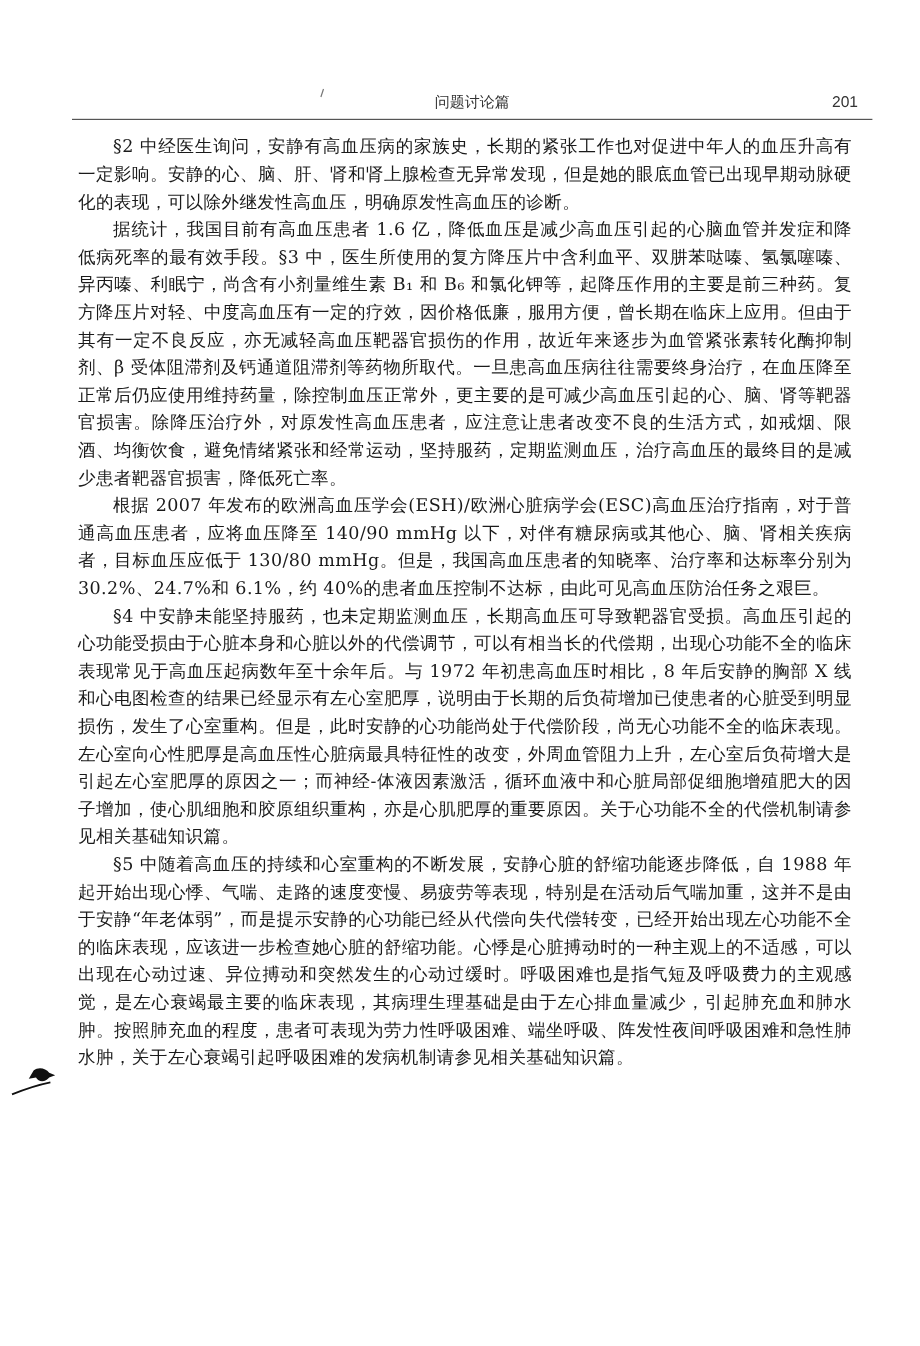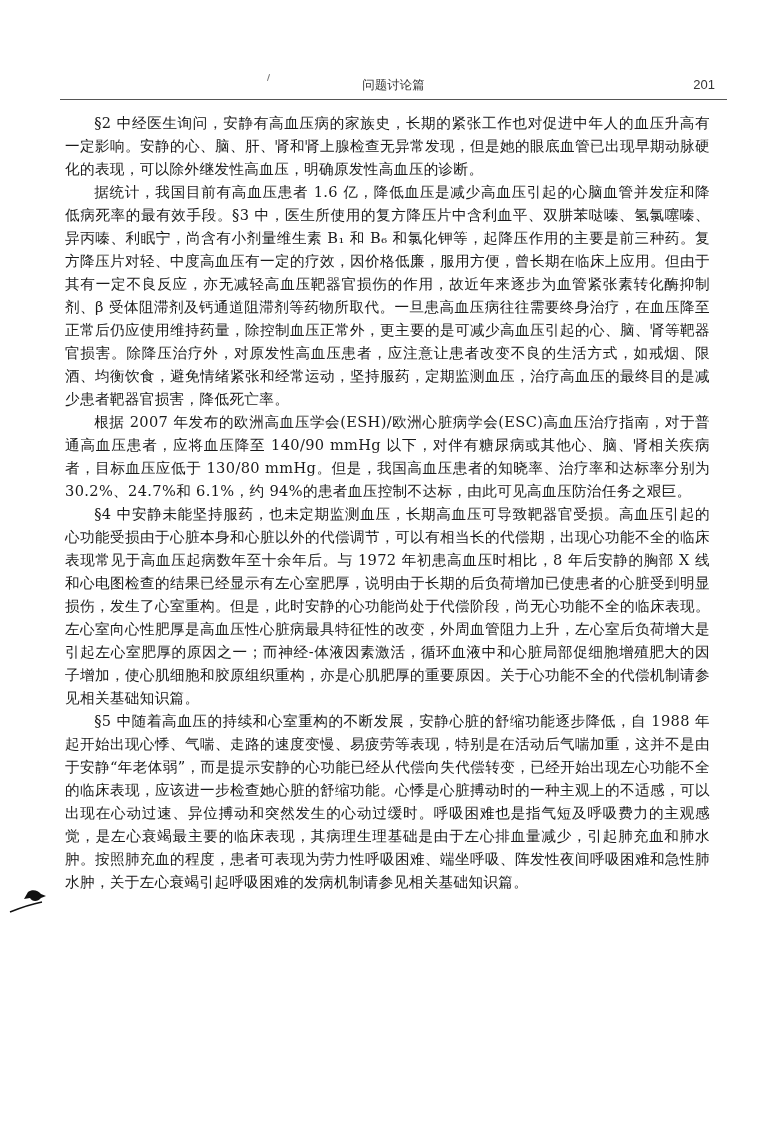--- a/index.html
+++ b/index.html
@@ -57,21 +57,21 @@
   <div class="header-rule"></div>
 </div>
 <div class="stray-mark"></div>
 
 <div class="watermark"></div>
 <span class="watermark-text">PDG</span>
 
 <div class="body-text">
   <p>§2 中经医生询问，安静有高血压病的家族史，长期的紧张工作也对促进中年人的血压升高有一定影响。安静的心、脑、肝、肾和肾上腺检查无异常发现，但是她的眼底血管已出现早期动脉硬化的表现，可以除外继发性高血压，明确原发性高血压的诊断。</p>
   <p>据统计，我国目前有高血压患者 1.6 亿，降低血压是减少高血压引起的心脑血管并发症和降低病死率的最有效手段。§3 中，医生所使用的复方降压片中含利血平、双肼苯哒嗪、氢氯噻嗪、异丙嗪、利眠宁，尚含有小剂量维生素 B₁ 和 B₆ 和氯化钾等，起降压作用的主要是前三种药。复方降压片对轻、中度高血压有一定的疗效，因价格低廉，服用方便，曾长期在临床上应用。但由于其有一定不良反应，亦无减轻高血压靶器官损伤的作用，故近年来逐步为血管紧张素转化酶抑制剂、β 受体阻滞剂及钙通道阻滞剂等药物所取代。一旦患高血压病往往需要终身治疗，在血压降至正常后仍应使用维持药量，除控制血压正常外，更主要的是可减少高血压引起的心、脑、肾等靶器官损害。除降压治疗外，对原发性高血压患者，应注意让患者改变不良的生活方式，如戒烟、限酒、均衡饮食，避免情绪紧张和经常运动，坚持服药，定期监测血压，治疗高血压的最终目的是减少患者靶器官损害，降低死亡率。</p>
-  <p>根据 2007 年发布的欧洲高血压学会(ESH)/欧洲心脏病学会(ESC)高血压治疗指南，对于普通高血压患者，应将血压降至 140/90 mmHg 以下，对伴有糖尿病或其他心、脑、肾相关疾病者，目标血压应低于 130/80 mmHg。但是，我国高血压患者的知晓率、治疗率和达标率分别为 30.2%、24.7%和 6.1%，约 94%的患者血压控制不达标，由此可见高血压防治任务之艰巨。</p>
+  <p>根据 2007 年发布的欧洲高血压学会(ESH)/欧洲心脏病学会(ESC)高血压治疗指南，对于普通高血压患者，应将血压降至 140/90 mmHg 以下，对伴有糖尿病或其他心、脑、肾相关疾病者，目标血压应低于 130/80 mmHg。但是，我国高血压患者的知晓率、治疗率和达标率分别为 30.2%、24.7%和 6.1%，约 40%的患者血压控制不达标，由此可见高血压防治任务之艰巨。</p>
   <p>§4 中安静未能坚持服药，也未定期监测血压，长期高血压可导致靶器官受损。高血压引起的心功能受损由于心脏本身和心脏以外的代偿调节，可以有相当长的代偿期，出现心功能不全的临床表现常见于高血压起病数年至十余年后。与 1972 年初患高血压时相比，8 年后安静的胸部 X 线和心电图检查的结果已经显示有左心室肥厚，说明由于长期的后负荷增加已使患者的心脏受到明显损伤，发生了心室重构。但是，此时安静的心功能尚处于代偿阶段，尚无心功能不全的临床表现。左心室向心性肥厚是高血压性心脏病最具特征性的改变，外周血管阻力上升，左心室后负荷增大是引起左心室肥厚的原因之一；而神经-体液因素激活，循环血液中和心脏局部促细胞增殖肥大的因子增加，使心肌细胞和胶原组织重构，亦是心肌肥厚的重要原因。关于心功能不全的代偿机制请参见相关基础知识篇。</p>
   <p>§5 中随着高血压的持续和心室重构的不断发展，安静心脏的舒缩功能逐步降低，自 1988 年起开始出现心悸、气喘、走路的速度变慢、易疲劳等表现，特别是在活动后气喘加重，这并不是由于安静“年老体弱”，而是提示安静的心功能已经从代偿向失代偿转变，已经开始出现左心功能不全的临床表现，应该进一步检查她心脏的舒缩功能。心悸是心脏搏动时的一种主观上的不适感，可以出现在心动过速、异位搏动和突然发生的心动过缓时。呼吸困难也是指气短及呼吸费力的主观感觉，是左心衰竭最主要的临床表现，其病理生理基础是由于左心排血量减少，引起肺充血和肺水肿。按照肺充血的程度，患者可表现为劳力性呼吸困难、端坐呼吸、阵发性夜间呼吸困难和急性肺水肿，关于左心衰竭引起呼吸困难的发病机制请参见相关基础知识篇。</p>
 </div>
 
 <svg class="margin-mark" viewBox="0 0 50 30">
   <path d="M20 4 C24 1, 30 2, 33 6 L38 8 L33 10 C30 14, 24 14, 22 10 L16 11 Z" fill="#111"></path>
   <path d="M2 24 C12 20, 24 16, 34 14" stroke="#111" stroke-width="1.5" fill="none"></path>
 </svg>
 
 </body></html>

